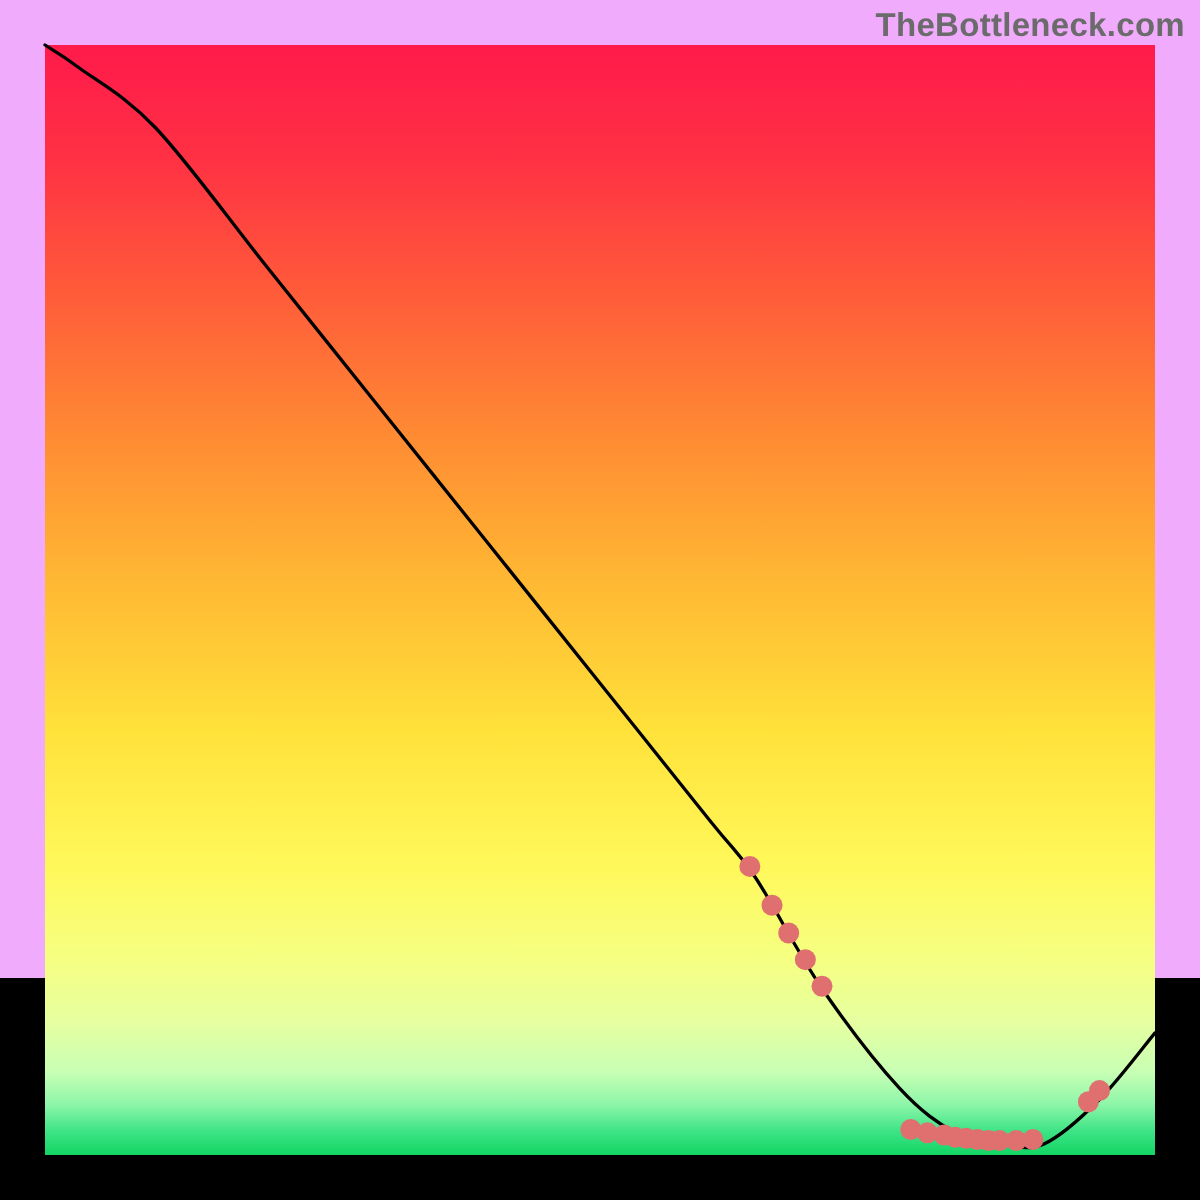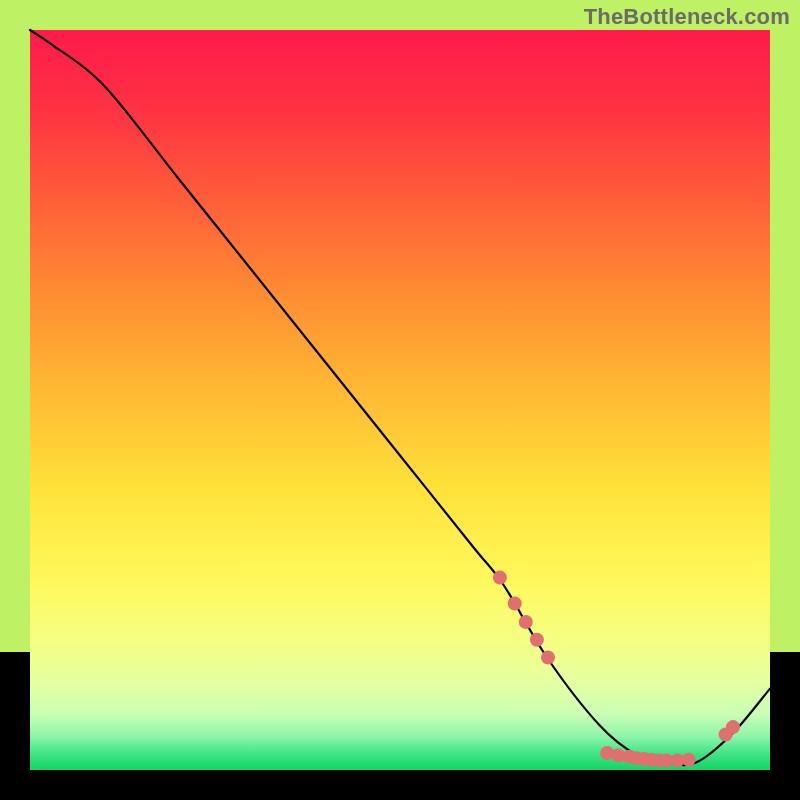--- a/index.html
+++ b/index.html
@@ -8,21 +8,21 @@
     width: 800px;
     height: 800px;
     background: #000;
     font-family: Arial, Helvetica, sans-serif;
     overflow: hidden;
   }
   .frame {
     position: relative;
     width: 800px;
     height: 652px;
-    background: #bef264;
+    background: #f0abfc;
   }
   .watermark {
     position: absolute;
     top: 4px;
     right: 10px;
     font-size: 22px;
     font-weight: 600;
     color: #6b6b6b;
     letter-spacing: 0.2px;
     user-select: none;

